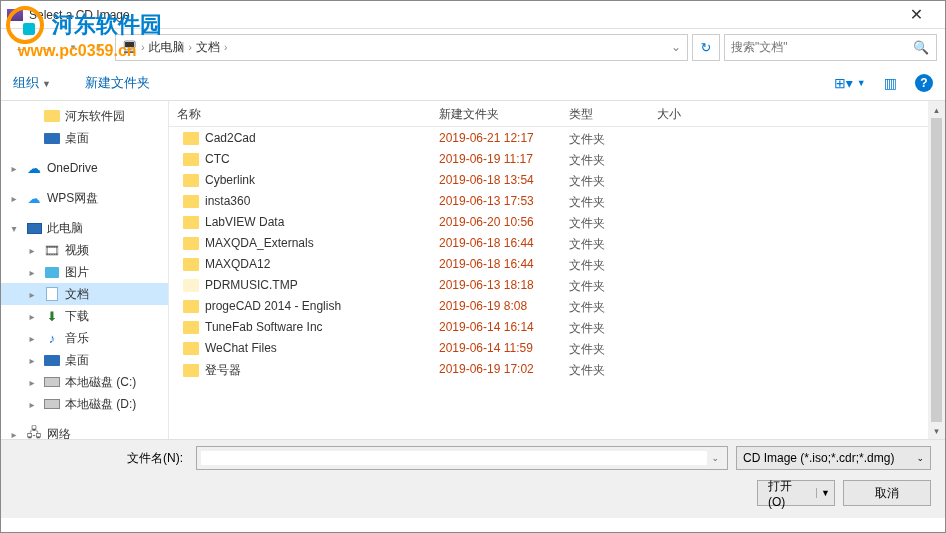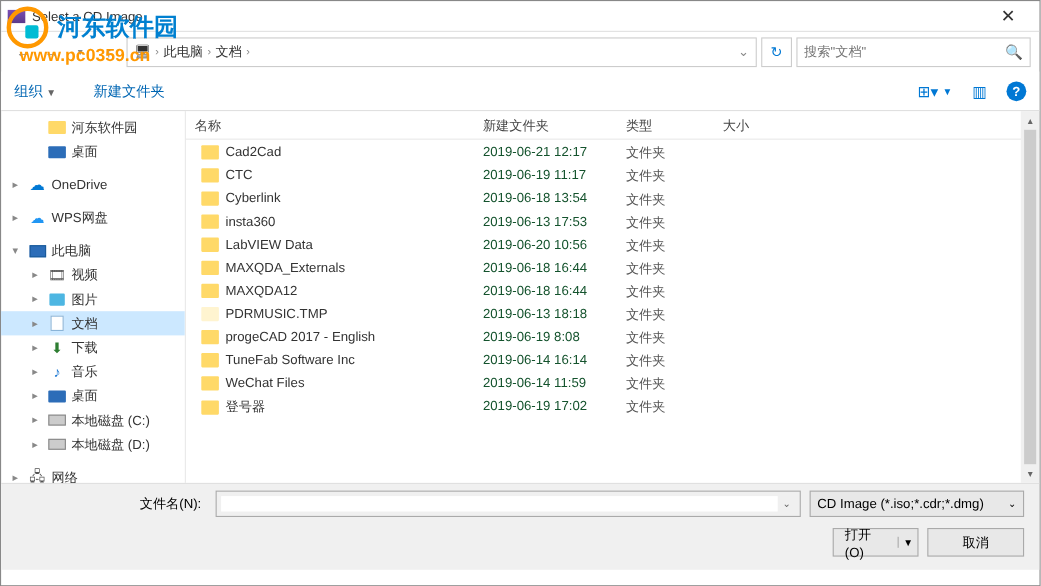--- a/index.html
+++ b/index.html
@@ -61,21 +61,21 @@
     .col-name { width: 262px; }
     .col-date { width: 130px; }
     .col-type { width: 88px; }
     .col-size { width: 70px; }
     
     .file-list { flex: 1; overflow-y: auto; padding: 4px 0; }
     .file-row { display: flex; align-items: flex-start; height: 21px; font-size: 12px; color: #333; }
     .file-name { width: 262px; display: flex; align-items: center; gap: 6px; padding-left: 14px; }
     .file-icon { width: 16px; height: 13px; background: #ffd968; border-radius: 1px; position: relative; }
     .file-icon.tmp { background: #fff4d0; }
-    .file-date { width: 130px; padding-left: 8px; color: #14532d; }
+    .file-date { width: 130px; padding-left: 8px; color: #c2410c; }
     .file-type { width: 88px; padding-left: 8px; color: #555; }
     
     .bottom { border-top: 1px solid #e0e0e0; padding: 6px 14px 12px; background: #f0f0f0; }
     .filename-row { display: flex; align-items: center; gap: 8px; margin-bottom: 10px; }
     .fn-label { width: 173px; text-align: right; font-size: 12px; padding-right: 5px; }
     .fn-input { flex: 1; height: 24px; border: 1px solid #aaa; padding: 0 4px; outline: none; display: flex; align-items: center; }
     .fn-input input { border: none; outline: none; flex: 1; font-size: 12px; }
     .fn-drop { color: #666; font-size: 9px; padding: 0 4px; }
     .filter-select { width: 195px; height: 24px; border: 1px solid #aaa; background: #e8e8e8; display: flex; align-items: center; padding: 0 6px; font-size: 12px; }
     .filter-select span:first-child { flex: 1; }
@@ -319,21 +319,21 @@
           <div class="file-name">
             <div class="file-icon tmp"></div>
             <span>PDRMUSIC.TMP</span>
           </div>
           <div class="file-date">2019-06-13 18:18</div>
           <div class="file-type">文件夹</div>
         </div>
         <div class="file-row">
           <div class="file-name">
             <div class="file-icon"></div>
-            <span>progeCAD 2017 - English</span>
+            <span>progeCAD 2014 - English</span>
           </div>
           <div class="file-date">2019-06-19 8:08</div>
           <div class="file-type">文件夹</div>
         </div>
         <div class="file-row">
           <div class="file-name">
             <div class="file-icon"></div>
             <span>TuneFab Software Inc</span>
           </div>
           <div class="file-date">2019-06-14 16:14</div>

